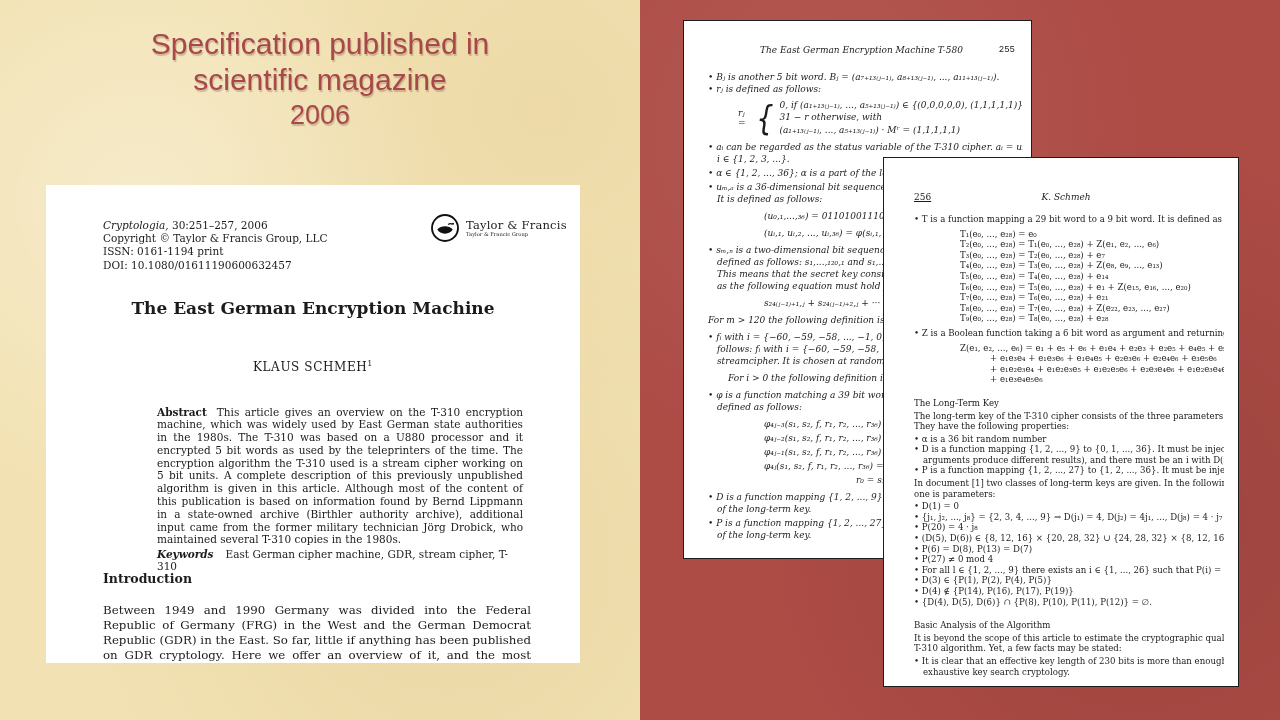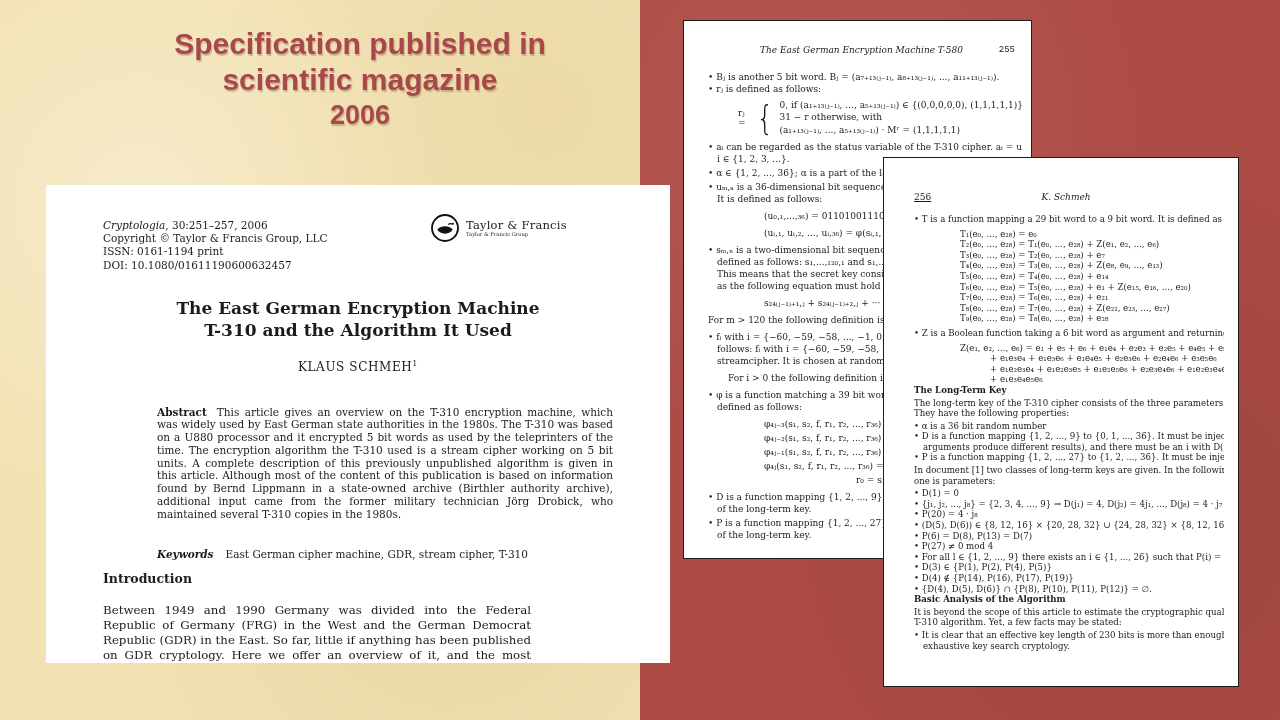--- a/index.html
+++ b/index.html
@@ -10,27 +10,27 @@
   .bg-left{position:absolute;left:0;top:0;width:640px;height:720px;background-color:#f2e2b3;
     background-image:radial-gradient(circle at 22% 28%, rgba(255,255,255,0.30), transparent 42%),
                      radial-gradient(circle at 70% 78%, rgba(204,168,108,0.20), transparent 52%),
                      radial-gradient(circle at 85% 15%, rgba(214,180,120,0.18), transparent 40%);}
   .bg-right{position:absolute;left:640px;top:0;width:640px;height:720px;background-color:#ad4b45;
     background-image:radial-gradient(circle at 28% 18%, rgba(255,255,255,0.08), transparent 46%),
                      radial-gradient(circle at 78% 72%, rgba(0,0,0,0.10), transparent 52%);}
 
   
   .slide-title{position:absolute;left:0;top:26px;width:640px;text-align:center;
-    color:#a8484c;font-family:"Liberation Sans",sans-serif;font-weight:bold;
-    text-shadow:1px 2px 1px rgba(101,60,40,0.28);padding-left:40px;}
+    color:#a8484c;font-family:"Liberation Sans",sans-serif;font-weight:normal;
+    text-shadow:1px 2px 1px rgba(101,60,40,0.28);}
   .slide-title .t1,.slide-title .t2{font-size:30px;line-height:36px;}
   .slide-title .t3{font-size:27px;line-height:34px;}
 
   
-  .page251{position:absolute;left:46px;top:185px;width:624px;height:478px;background:#fff;
+  .page251{position:absolute;left:46px;top:185px;width:534px;height:478px;background:#fff;
     overflow:hidden;color:#1b1b1b;}
   .p251-info{position:absolute;left:57px;top:34px;font-size:10.5px;line-height:13.2px;}
   .p251-info .it{font-style:italic;}
   .p251-logo{position:absolute;left:384px;top:28px;display:flex;align-items:center;gap:6px;}
   .logo-circle{width:30px;height:30px;flex:0 0 auto;}
   .logo-text .l1{font-size:11.5px;line-height:12px;letter-spacing:0.2px;}
   .logo-text .l2{font-size:5.2px;line-height:7px;color:#222;}
   .p251-title{position:absolute;left:0;right:0;top:112px;text-align:center;
     font-weight:bold;font-size:17px;line-height:22px;}
   .p251-author{position:absolute;left:0;right:0;top:174px;text-align:center;
@@ -47,37 +47,37 @@
   .p251-p2{position:absolute;left:57px;width:428px;top:466px;font-size:11.8px;
     line-height:15px;text-indent:20px;}
 
   
   .scanpage{position:absolute;background:#fff;border:1px solid #1c1c1c;overflow:hidden;color:#1b1b1b;}
   .page255{left:683px;top:20px;width:347px;height:537px;font-size:9px;z-index:1;}
   .page256{left:883px;top:157px;width:354px;height:528px;font-size:8.6px;z-index:2;}
 
   .p255-head{position:relative;margin:24px 16px 0 24px;text-align:center;font-style:italic;font-size:9px;}
   .p255-head .pnum{position:absolute;right:0;top:0;font-style:normal;font-family:Liberation Mono, monospace;}
-  .p255-body{margin:16px 8px 0 24px;}
+  .p255-body{margin:16px 8px 0 24px;font-style:italic;}
 
   .p256-head{position:relative;margin:34px 20px 0 30px;text-align:center;font-style:italic;font-size:9px;}
   .p256-head .pnum{position:absolute;left:0;top:0;font-style:normal;text-decoration:underline;}
   .p256-body{margin:12px 14px 0 30px;}
 
   .ln{line-height:12px;white-space:nowrap;overflow:hidden;}
   .page256 .ln{line-height:10.6px;}
   .ln.b::before{content:"• ";}
   .ln.c{padding-left:9px;}
   .ln.p{padding-left:0;}
   .ln.p2{padding-left:20px;}
   .page255 .ln.e{padding-left:56px;}
   .page255 .ln.e3{padding-left:148px;}
   .page256 .ln.e{padding-left:46px;}
   .page256 .ln.e2{padding-left:76px;}
-  .ln.h{font-weight:bold;padding-left:0;margin-top:0;margin-bottom:2px;}
+  .ln.h{font-weight:normal;padding-left:0;margin-top:13px;margin-bottom:2px;}
   .ln.g{margin-top:5px;}
   .ln.g2{margin-top:2px;}
   .page256 .ln.g{margin-top:4px;}
 
   .brace{display:flex;align-items:center;margin:4px 0 4px 30px;}
   .brace-lhs{margin-right:6px;}
   .brace-sym{font-size:34px;font-weight:100;line-height:34px;margin-right:4px;
     font-family:"DejaVu Sans",sans-serif;transform:scaleX(0.8);}
   .brace-rows .ln{line-height:12.4px;}
 </style>
@@ -111,21 +111,20 @@
       </svg>
     </span>
     <span class="logo-text">
       <div class="l1">Taylor &amp; Francis</div>
       <div class="l2">Taylor &amp; Francis Group</div>
     </span>
   </div>
 
   <div class="p251-title">
     <div>The East German Encryption Machine</div>
-    <div>T-310 and the Algorithm It Used</div>
   </div>
 
   <div class="p251-author"><span>KLAUS SCHMEH</span><sup>1</sup></div>
 
   <p class="p251-abstract"><span class="lbl">Abstract</span><span>This article gives an overview on the T-310 encryption machine, which was widely used by East German state authorities in the 1980s. The T-310 was based on a U880 processor and it encrypted 5 bit words as used by the teleprinters of the time. The encryption algorithm the T-310 used is a stream cipher working on 5 bit units. A complete description of this previously unpublished algorithm is given in this article. Although most of the content of this publication is based on information found by Bernd Lippmann in a state-owned archive (Birthler authority archive), additional input came from the former military technician Jörg Drobick, who maintained several T-310 copies in the 1980s.</span></p>
 
   <p class="p251-keywords"><span class="lbl">Keywords</span><span>East German cipher machine, GDR, stream cipher, T-310</span></p>
 
   <div class="p251-intro-h">Introduction</div>
   <p class="p251-p1">Between 1949 and 1990 Germany was divided into the Federal Republic of Germany (FRG) in the West and the German Democrat Republic (GDR) in the East. So far, little if anything has been published on GDR cryptology. Here we offer an overview of it, and the most important GDR encryption device is introduced.</p>

